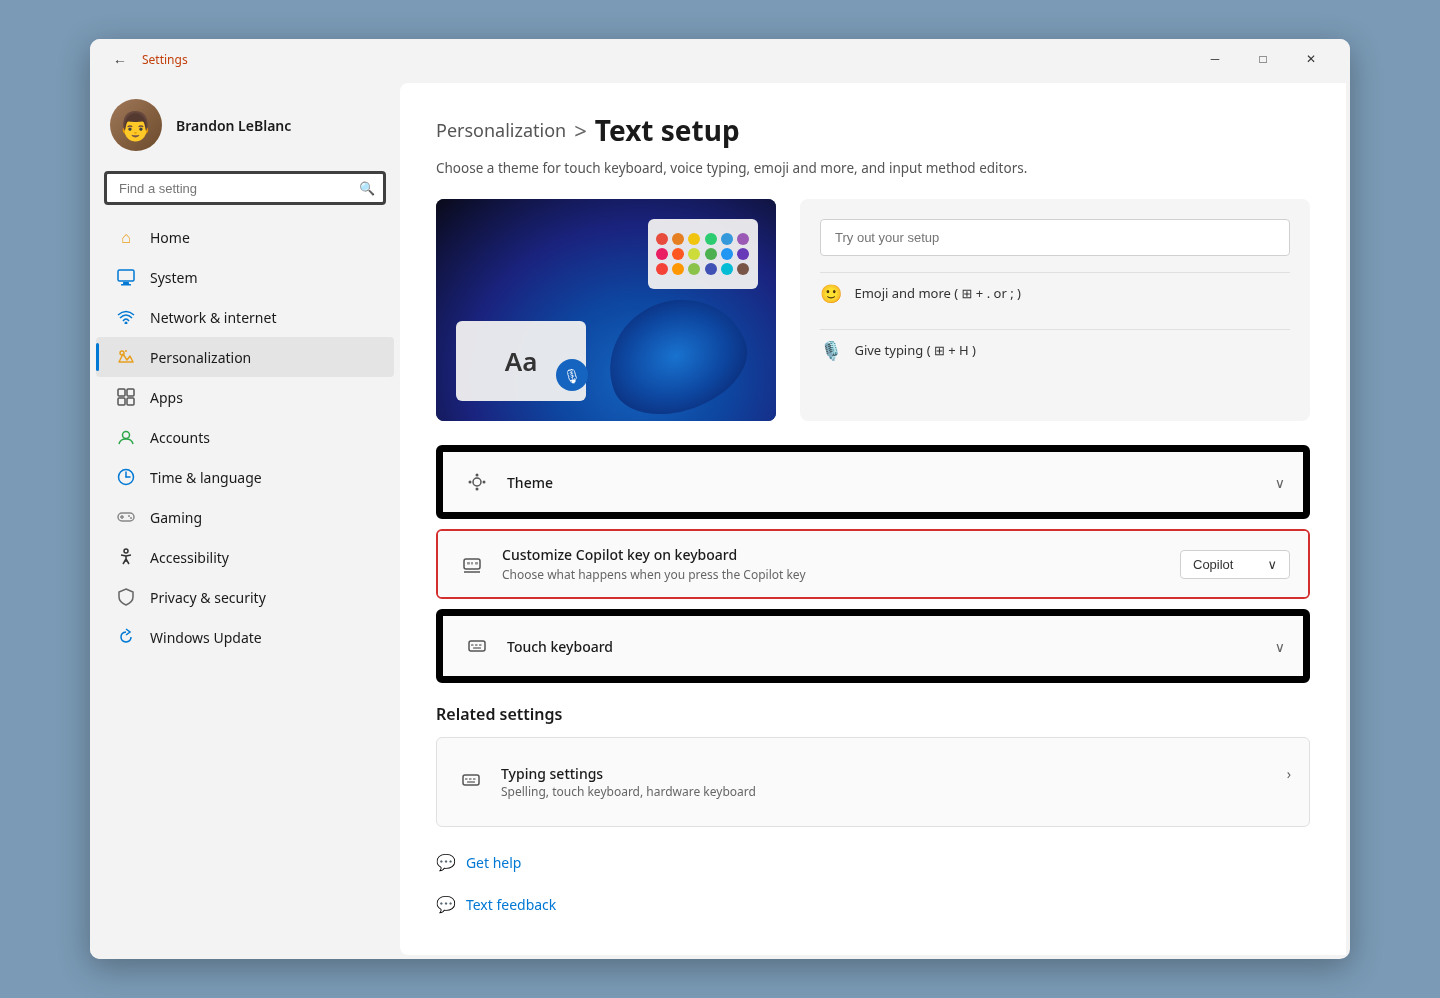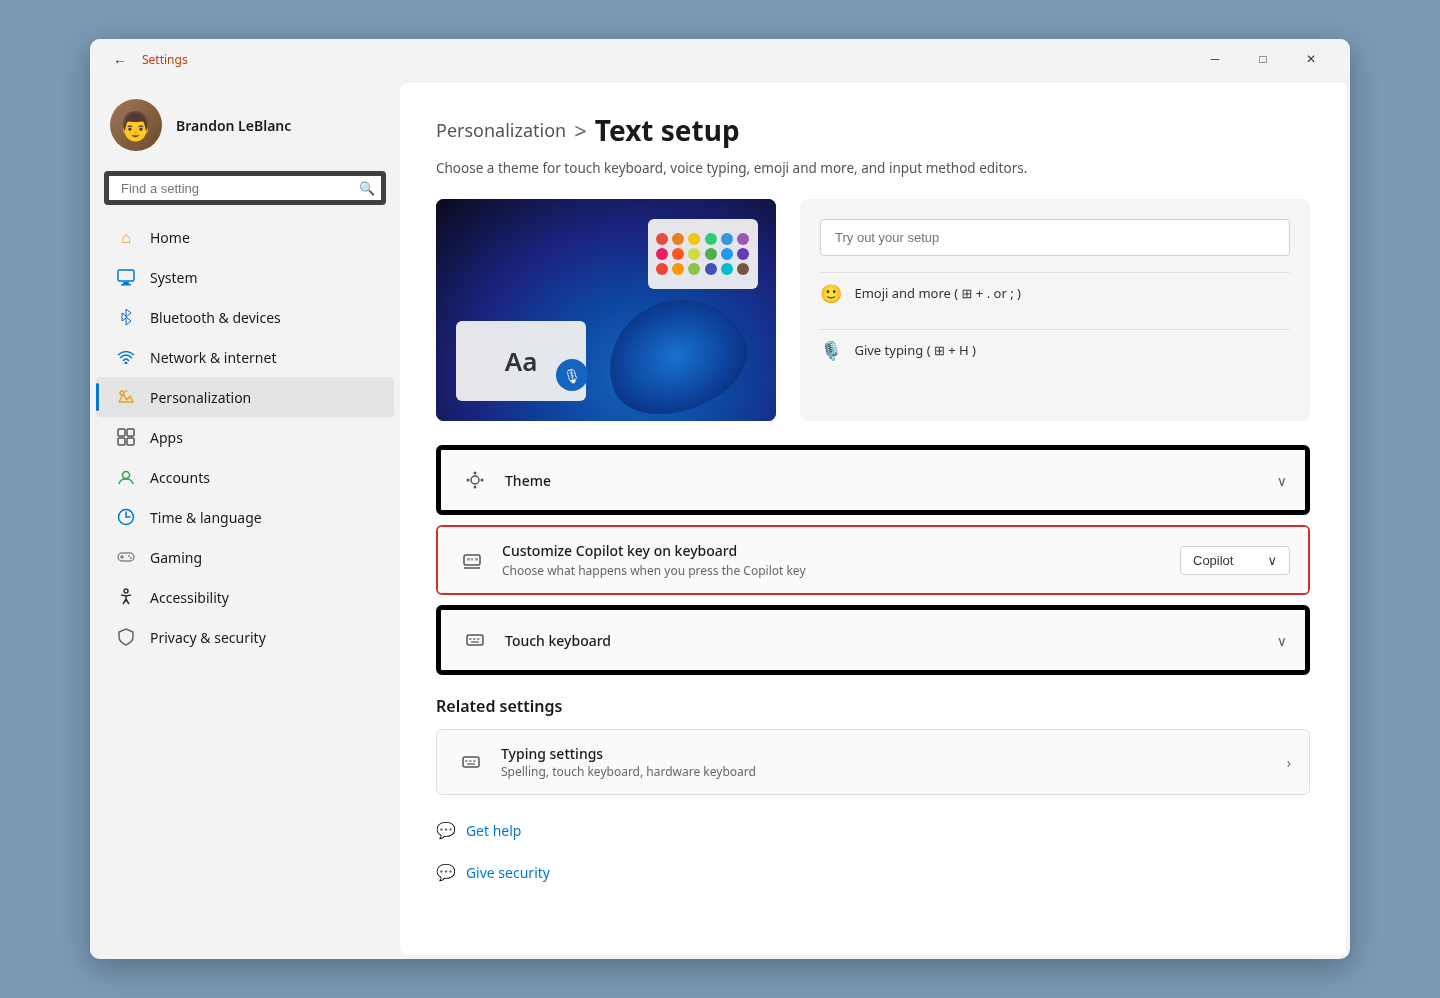--- a/index.html
+++ b/index.html
@@ -103,21 +103,21 @@
       font-weight: 600;
       color: #1a1a1a;
     }
     .search-box {
       margin: 0 14px 12px 14px;
       position: relative;
     }
     .search-input {
       width: 100%;
       height: 34px;
-      border: 5px solid #404040;
+      border: 3px solid #404040;
       border-radius: 4px;
       padding: 0 32px 0 12px;
       font-size: 13px;
       background: white;
       color: #333;
       outline: none;
     }
     .search-icon-wrap {
       position: absolute;
       right: 10px; top: 50%;
@@ -304,21 +304,21 @@
       font-size: 18px;
       color: #555;
     }
     .setup-row-label {
       font-size: 13px;
       color: #333;
     }
 
     
     .setting-section {
-      border: 5px solid #000000;
+      border: 7px solid #000000;
       border-radius: 6px;
       margin-bottom: 10px;
       overflow: hidden;
     }
     .setting-row {
       display: flex;
       align-items: center;
       padding: 14px 18px;
       background: #fafafa;
       cursor: pointer;
@@ -378,22 +378,22 @@
 
     
     .related-title {
       font-size: 16px;
       font-weight: 600;
       color: #1a1a1a;
       margin: 20px 0 12px 0;
     }
     .related-row {
       display: flex;
-      align-items: center;
-      padding: 14px 18px;
+      align-items: flex-start;
+      padding: 26px 18px;
       background: #fafafa;
       border: 1px solid #e0e0e0;
       border-radius: 6px;
       cursor: pointer;
       margin-bottom: 8px;
     }
     .related-row-icon {
       width: 32px; height: 32px;
       display: flex; align-items: center; justify-content: center;
       font-size: 18px;
@@ -463,28 +463,20 @@
           <span class="nav-icon system">
             <svg width="18" height="18" viewBox="0 0 18 18" fill="none">
                 <rect x="1" y="2" width="16" height="11" rx="1.5" stroke="#0078d4" stroke-width="1.5" fill="none"></rect>
                 <rect x="6" y="14" width="6" height="2" rx="0.5" fill="#0078d4"></rect>
                 <rect x="4" y="16" width="10" height="1.5" rx="0.5" fill="#0078d4"></rect>
               </svg>
           </span>
           <span>System</span>
         </div>
         <div class="nav-item">
-          <span class="nav-icon bluetooth">
-            <svg width="16" height="18" viewBox="0 0 16 18" fill="#0563c1">
-                <path d="M8 1 L13 5 L8 9 L13 13 L8 17 L8 10 L4 13 L4 5 L8 8 Z" stroke="#0563c1" stroke-width="1" fill="none" stroke-linejoin="round"></path>
-              </svg>
-          </span>
-          <span>Bluetooth &amp; devices</span>
-        </div>
-        <div class="nav-item">
           <span class="nav-icon network">
             <svg width="18" height="14" viewBox="0 0 18 14">
                 <path d="M1 5 Q9 -2 17 5" stroke="#0078d4" stroke-width="1.5" fill="none"></path>
                 <path d="M3 8 Q9 2 15 8" stroke="#0078d4" stroke-width="1.5" fill="none"></path>
                 <path d="M6 11 Q9 7 12 11" stroke="#0078d4" stroke-width="1.5" fill="none"></path>
                 <circle cx="9" cy="13" r="1.5" fill="#0078d4"></circle>
               </svg>
           </span>
           <span>Network &amp; internet</span>
         </div>
@@ -552,20 +544,29 @@
           </span>
           <span>Accessibility</span>
         </div>
         <div class="nav-item">
           <span class="nav-icon privacy">
             <svg width="16" height="18" viewBox="0 0 16 18">
                 <path d="M8 1 L15 4 L15 9 Q15 14 8 17 Q1 14 1 9 L1 4 Z" fill="none" stroke="#666" stroke-width="1.5"></path>
               </svg>
           </span>
           <span>Privacy &amp; security</span>
+        </div>
+        <div class="nav-item">
+          <span class="nav-icon update">
+            <svg width="18" height="18" viewBox="0 0 18 18">
+                <path d="M14 9 Q14 13.4 9 14 Q4 13.4 4 9 Q4 4.6 9 4" fill="none" stroke="#0078d4" stroke-width="1.5"></path>
+                <polyline points="9,1 13,4 9,7" fill="none" stroke="#0078d4" stroke-width="1.5"></polyline>
+              </svg>
+          </span>
+          <span>Windows Update</span>
         </div>
       </nav>
     </div>
 
     <div class="main">
 
       <div class="breadcrumb">
         <span style="cursor:pointer;">Personalization</span>
         <span class="breadcrumb-sep">&gt;</span>
         <span class="breadcrumb-current">Text setup</span>
@@ -700,18 +701,18 @@
         <span class="related-row-chevron">›</span>
       </div>
 
       <div style="margin-top:16px;">
         <div class="link-row">
           <span class="link-icon">💬</span>
           <span style="color:#0078d4;">Get help</span>
         </div>
         <div class="link-row">
           <span class="link-icon">💬</span>
-          <span style="color:#0078d4;">Give security</span>
+          <span style="color:#0078d4;">Text feedback</span>
         </div>
       </div>
     </div>
   </div>
 </div>
 
 </body></html>

